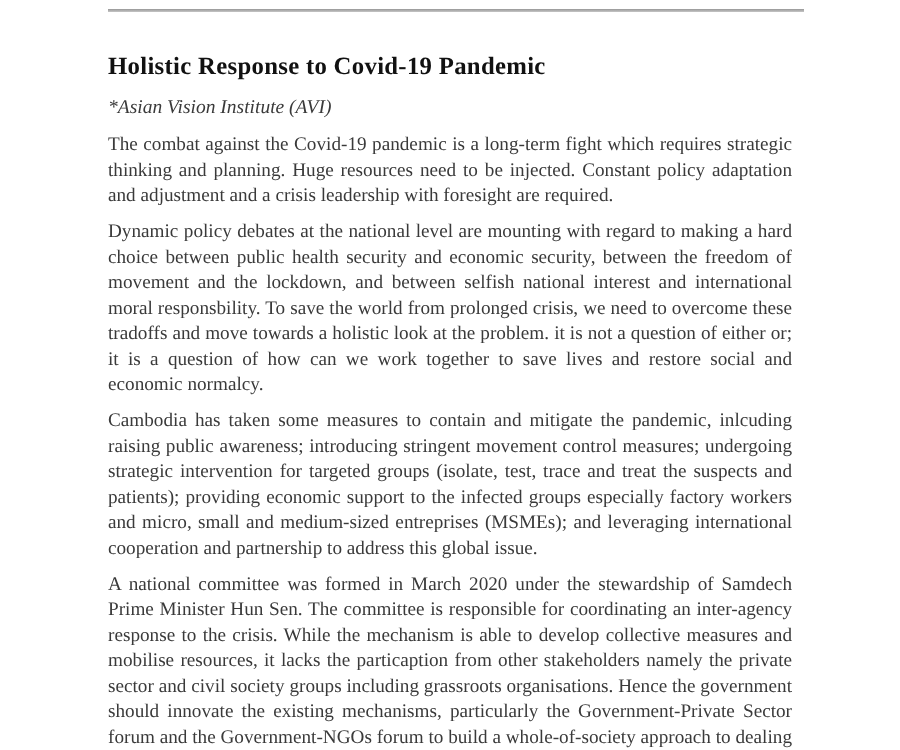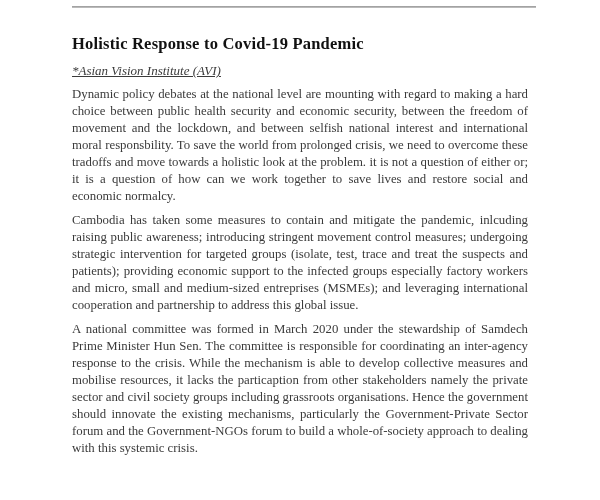--- a/index.html
+++ b/index.html
@@ -43,39 +43,39 @@
     font-weight: bold;
     color: var(--title-color, #111111);
     letter-spacing: 0.2px;
   }
   .byline {
     margin: 8px 0 0 0;
     font-size: 13px;
     line-height: 17px;
     font-style: italic;
     color: var(--text-color, #3a3a3a);
-    text-decoration: underline;
   }
   .content p {
     margin: 7px 0 0 0;
     font-size: 12.8px;
     line-height: 17px;
     text-align: justify;
     color: var(--text-color, #3a3a3a);
   }
   .content p.first-para {
     margin-top: 9px;
   }
 </style>
 </head>
 <body>
 
 <div class="page">
   <div class="top-rule"></div>
   <div class="content">
     <h1 class="doc-title">Holistic Response to Covid-19 Pandemic</h1>
     <div class="byline">*Asian Vision Institute (AVI)</div>
+    <p class="first-para">The combat against the Covid-19 pandemic is a long-term fight which requires strategic thinking and planning. Huge resources need to be injected. Constant policy adaptation and adjustment and a crisis leadership with foresight are required.</p>
     <p>Dynamic policy debates at the national level are mounting with regard to making a hard choice between public health security and economic security, between the freedom of movement and the lockdown, and between selfish national interest and international moral responsbility. To save the world from prolonged crisis, we need to overcome these tradoffs and move towards a holistic look at the problem. it is not a question of either or; it is a question of how can we work together to save lives and restore social and economic normalcy.</p>
     <p>Cambodia has taken some measures to contain and mitigate the pandemic, inlcuding raising public awareness; introducing stringent movement control measures; undergoing strategic intervention for targeted groups (isolate, test, trace and treat the suspects and patients); providing economic support to the infected groups especially factory workers and micro, small and medium-sized entreprises (MSMEs); and leveraging international cooperation and partnership to address this global issue.</p>
     <p>A national committee was formed in March 2020 under the stewardship of Samdech Prime Minister Hun Sen. The committee is responsible for coordinating an inter-agency response to the crisis. While the mechanism is able to develop collective measures and mobilise resources, it lacks the particaption from other stakeholders namely the private sector and civil society groups including grassroots organisations. Hence the government should innovate the existing mechanisms, particularly the Government-Private Sector forum and the Government-NGOs forum to build a whole-of-society approach to dealing with this systemic crisis.</p>
 
   </div>
 </div>
 
 </body></html>

